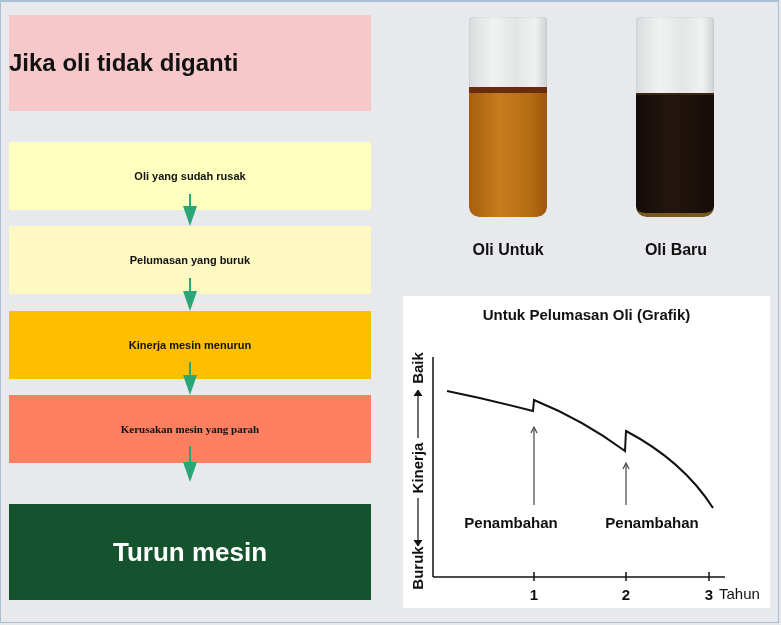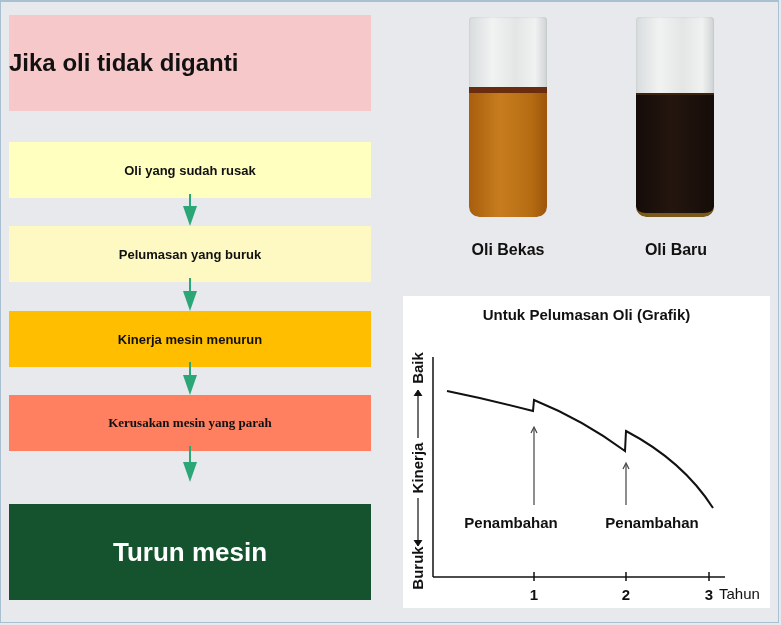--- a/index.html
+++ b/index.html
@@ -12,21 +12,21 @@
     position:absolute; left:0; top:0; width:779px; height:623px;
     border:1px solid #a9c0d2; border-top:2px solid #a9c0d2;
     box-sizing:border-box; background:#e8e9ec;
   }
   .box {
     position:absolute; left:9px; width:362px;
     display:flex; align-items:center; justify-content:center;
     font-weight:bold; color:#111;
   }
   .header-box { top:15px; height:96px; background:#f6c8c9; font-size:24px; justify-content:flex-start; box-sizing:border-box; }
-  .step { height:56px; font-size:13px; }
+  .step { height:68px; font-size:11px; }
   .step.final { height:96px; font-size:26px; color:#fff; }
   .arrow {
     position:absolute; left:183px; width:14px;
   }
   .arrow .shaft { position:absolute; left:6px; top:0; width:2px; background:#2ba677; }
   .arrow .head {
     position:absolute; left:0; width:0; height:0;
     border-left:7px solid transparent; border-right:7px solid transparent;
     border-top:20px solid #2ba677;
   }
@@ -79,21 +79,21 @@
     <div class="head" style="top: 13px; border-top-color: rgb(43, 166, 119);"></div>
   </div>
 <div class="arrow" style="top:446px;height:36px;">
     <div class="shaft" style="height: 22px; background: rgb(43, 166, 119);"></div>
     <div class="head" style="top: 16px; border-top-color: rgb(43, 166, 119);"></div>
   </div>
 
 <div class="tube" style="left:469px;top:17px;">
   <div class="liquid" id="liq-new" style="height:124px;background:linear-gradient(90deg,#a85e0c,#c77d1e 40%,#b56b12 80%,#9d560b);border-top:6px solid #6a2c0e;"></div>
 </div>
-<div class="tube-label" style="left:448px;top:241px;">Oli Bekas</div>
+<div class="tube-label" style="left:448px;top:241px;">Oli Untuk</div>
 
 <div class="tube" style="left:636px;top:17px;">
   <div class="liquid" id="liq-used" style="height:118px;background:linear-gradient(90deg,#140b08,#24160f 45%,#150c08);border-top:2px solid #3a2410;border-bottom:4px solid #7a5a1a;"></div>
 </div>
 <div class="tube-label" style="left:616px;top:241px;">Oli Baru</div>
 
 <div class="chart-panel">
   <div class="chart-title">Untuk Pelumasan Oli (Grafik)</div>
   <svg width="367" height="312" style="position:absolute;left:0;top:0;">
 

